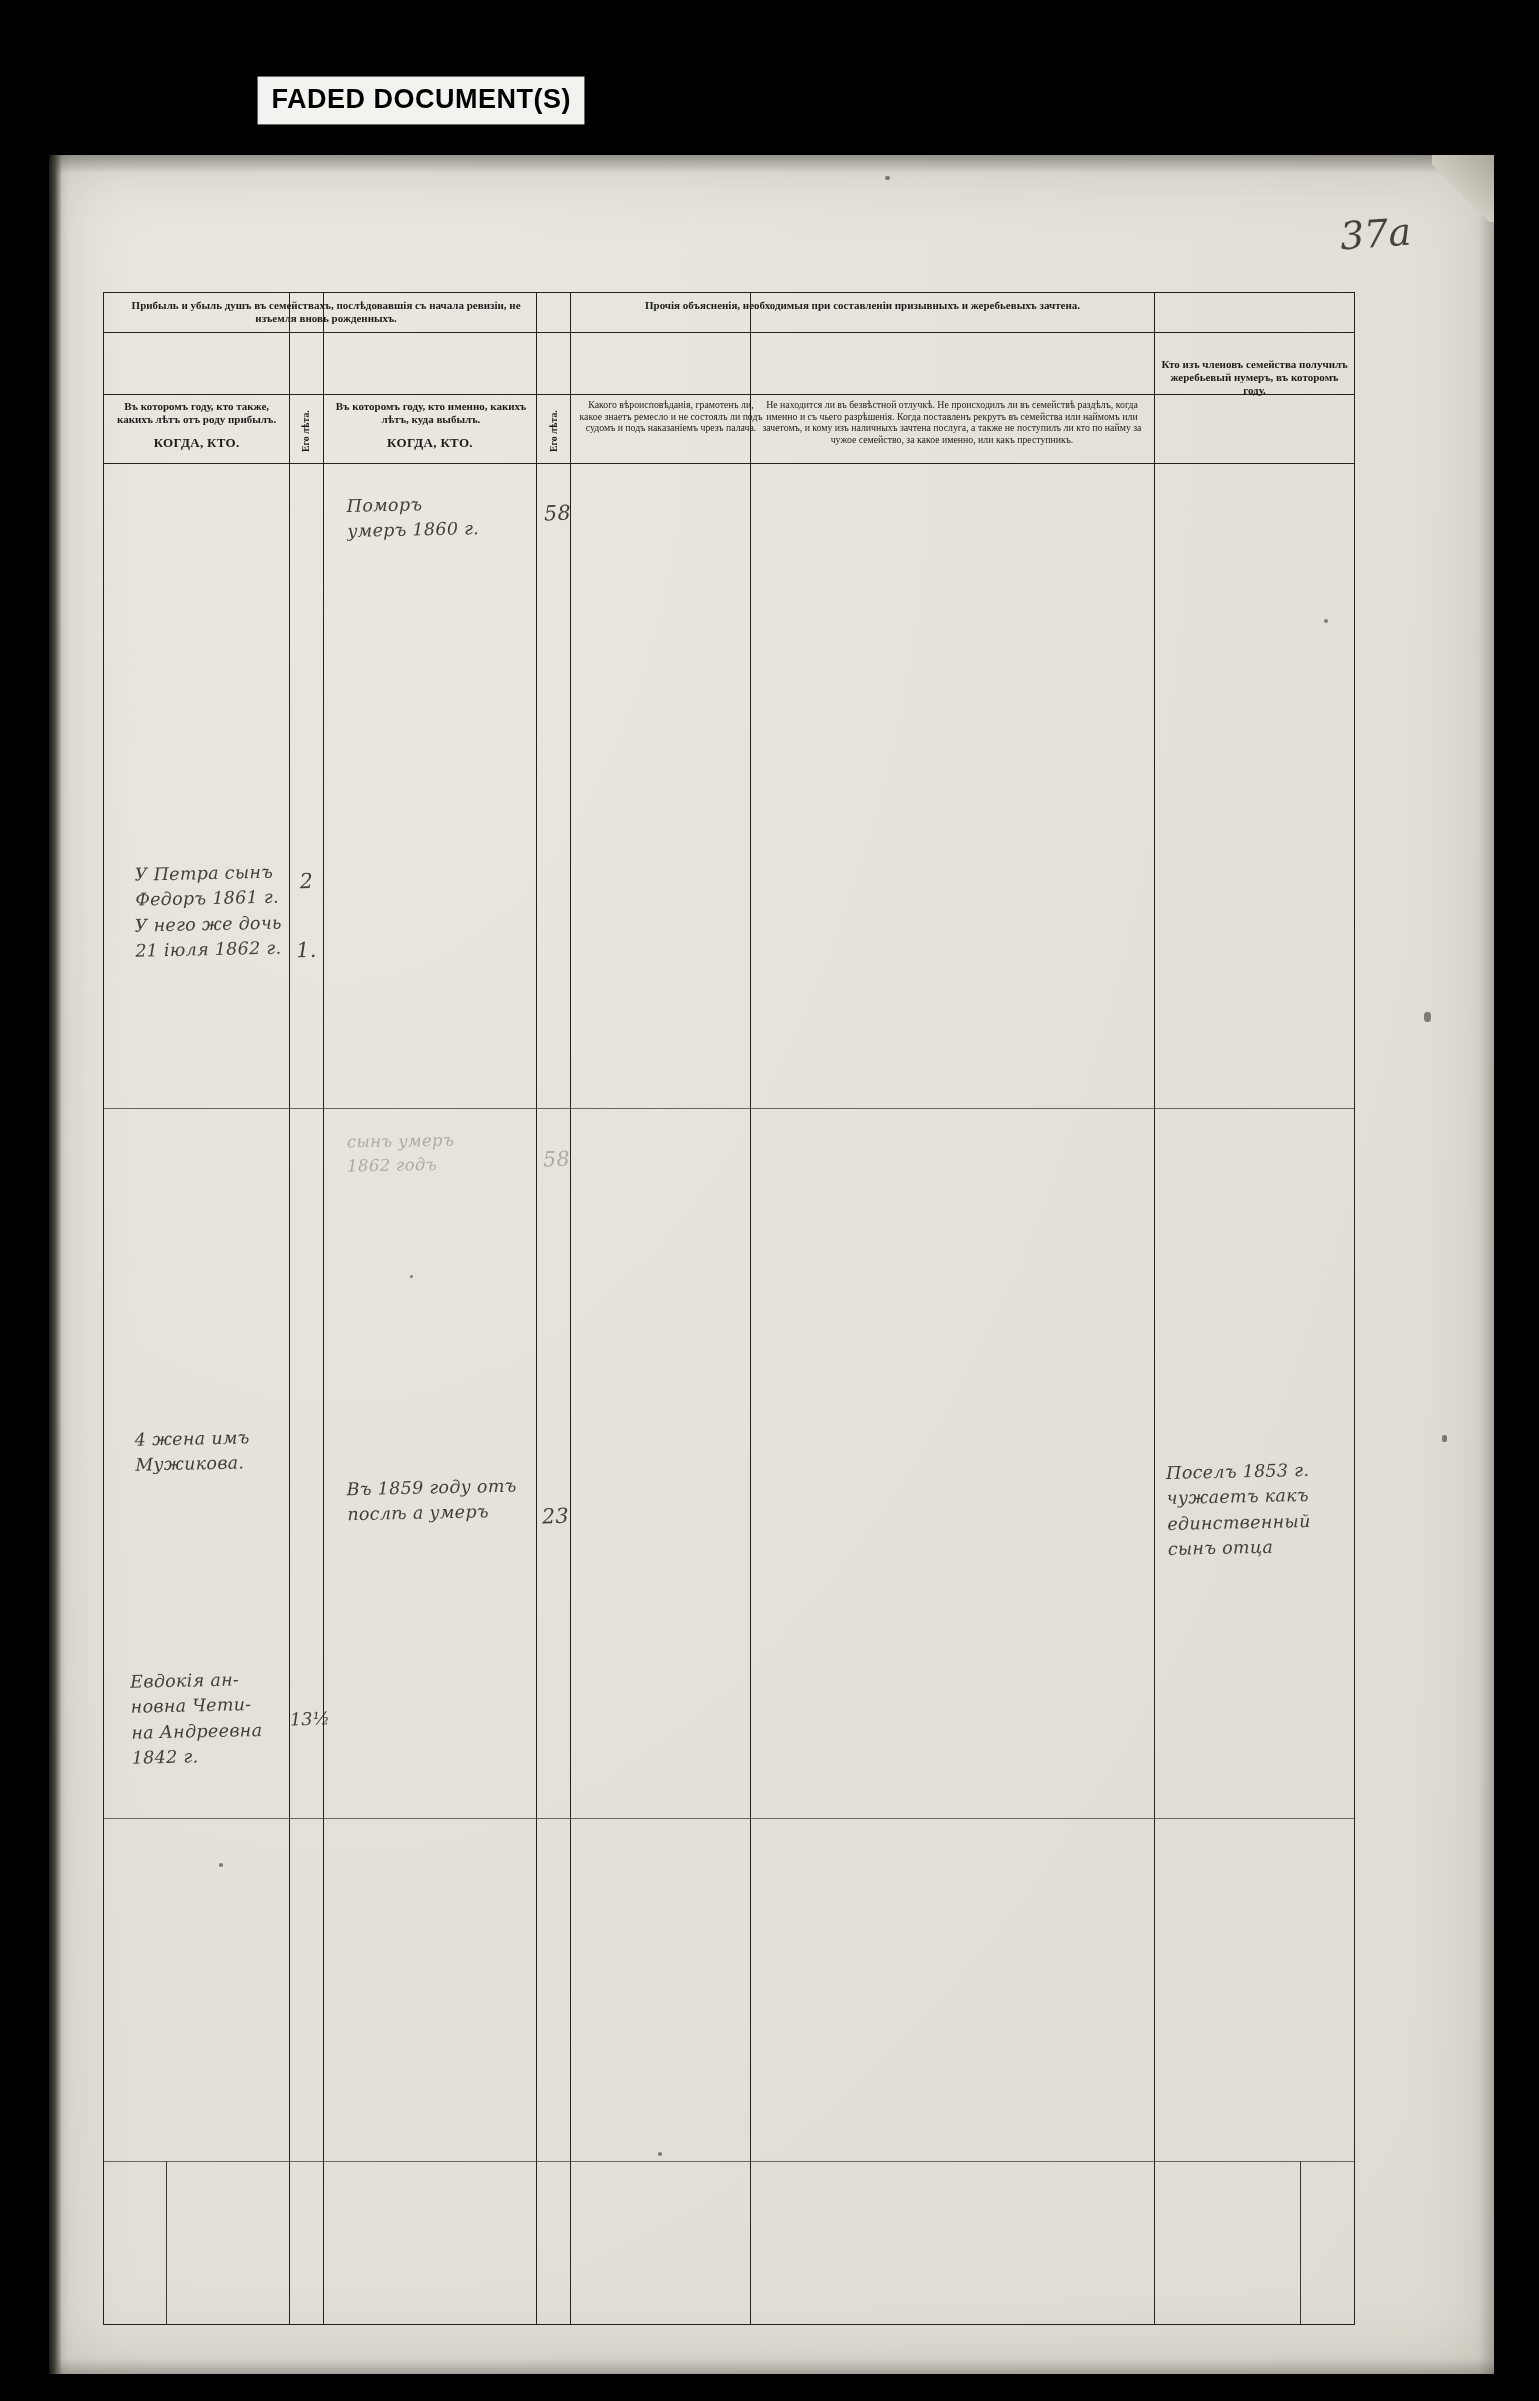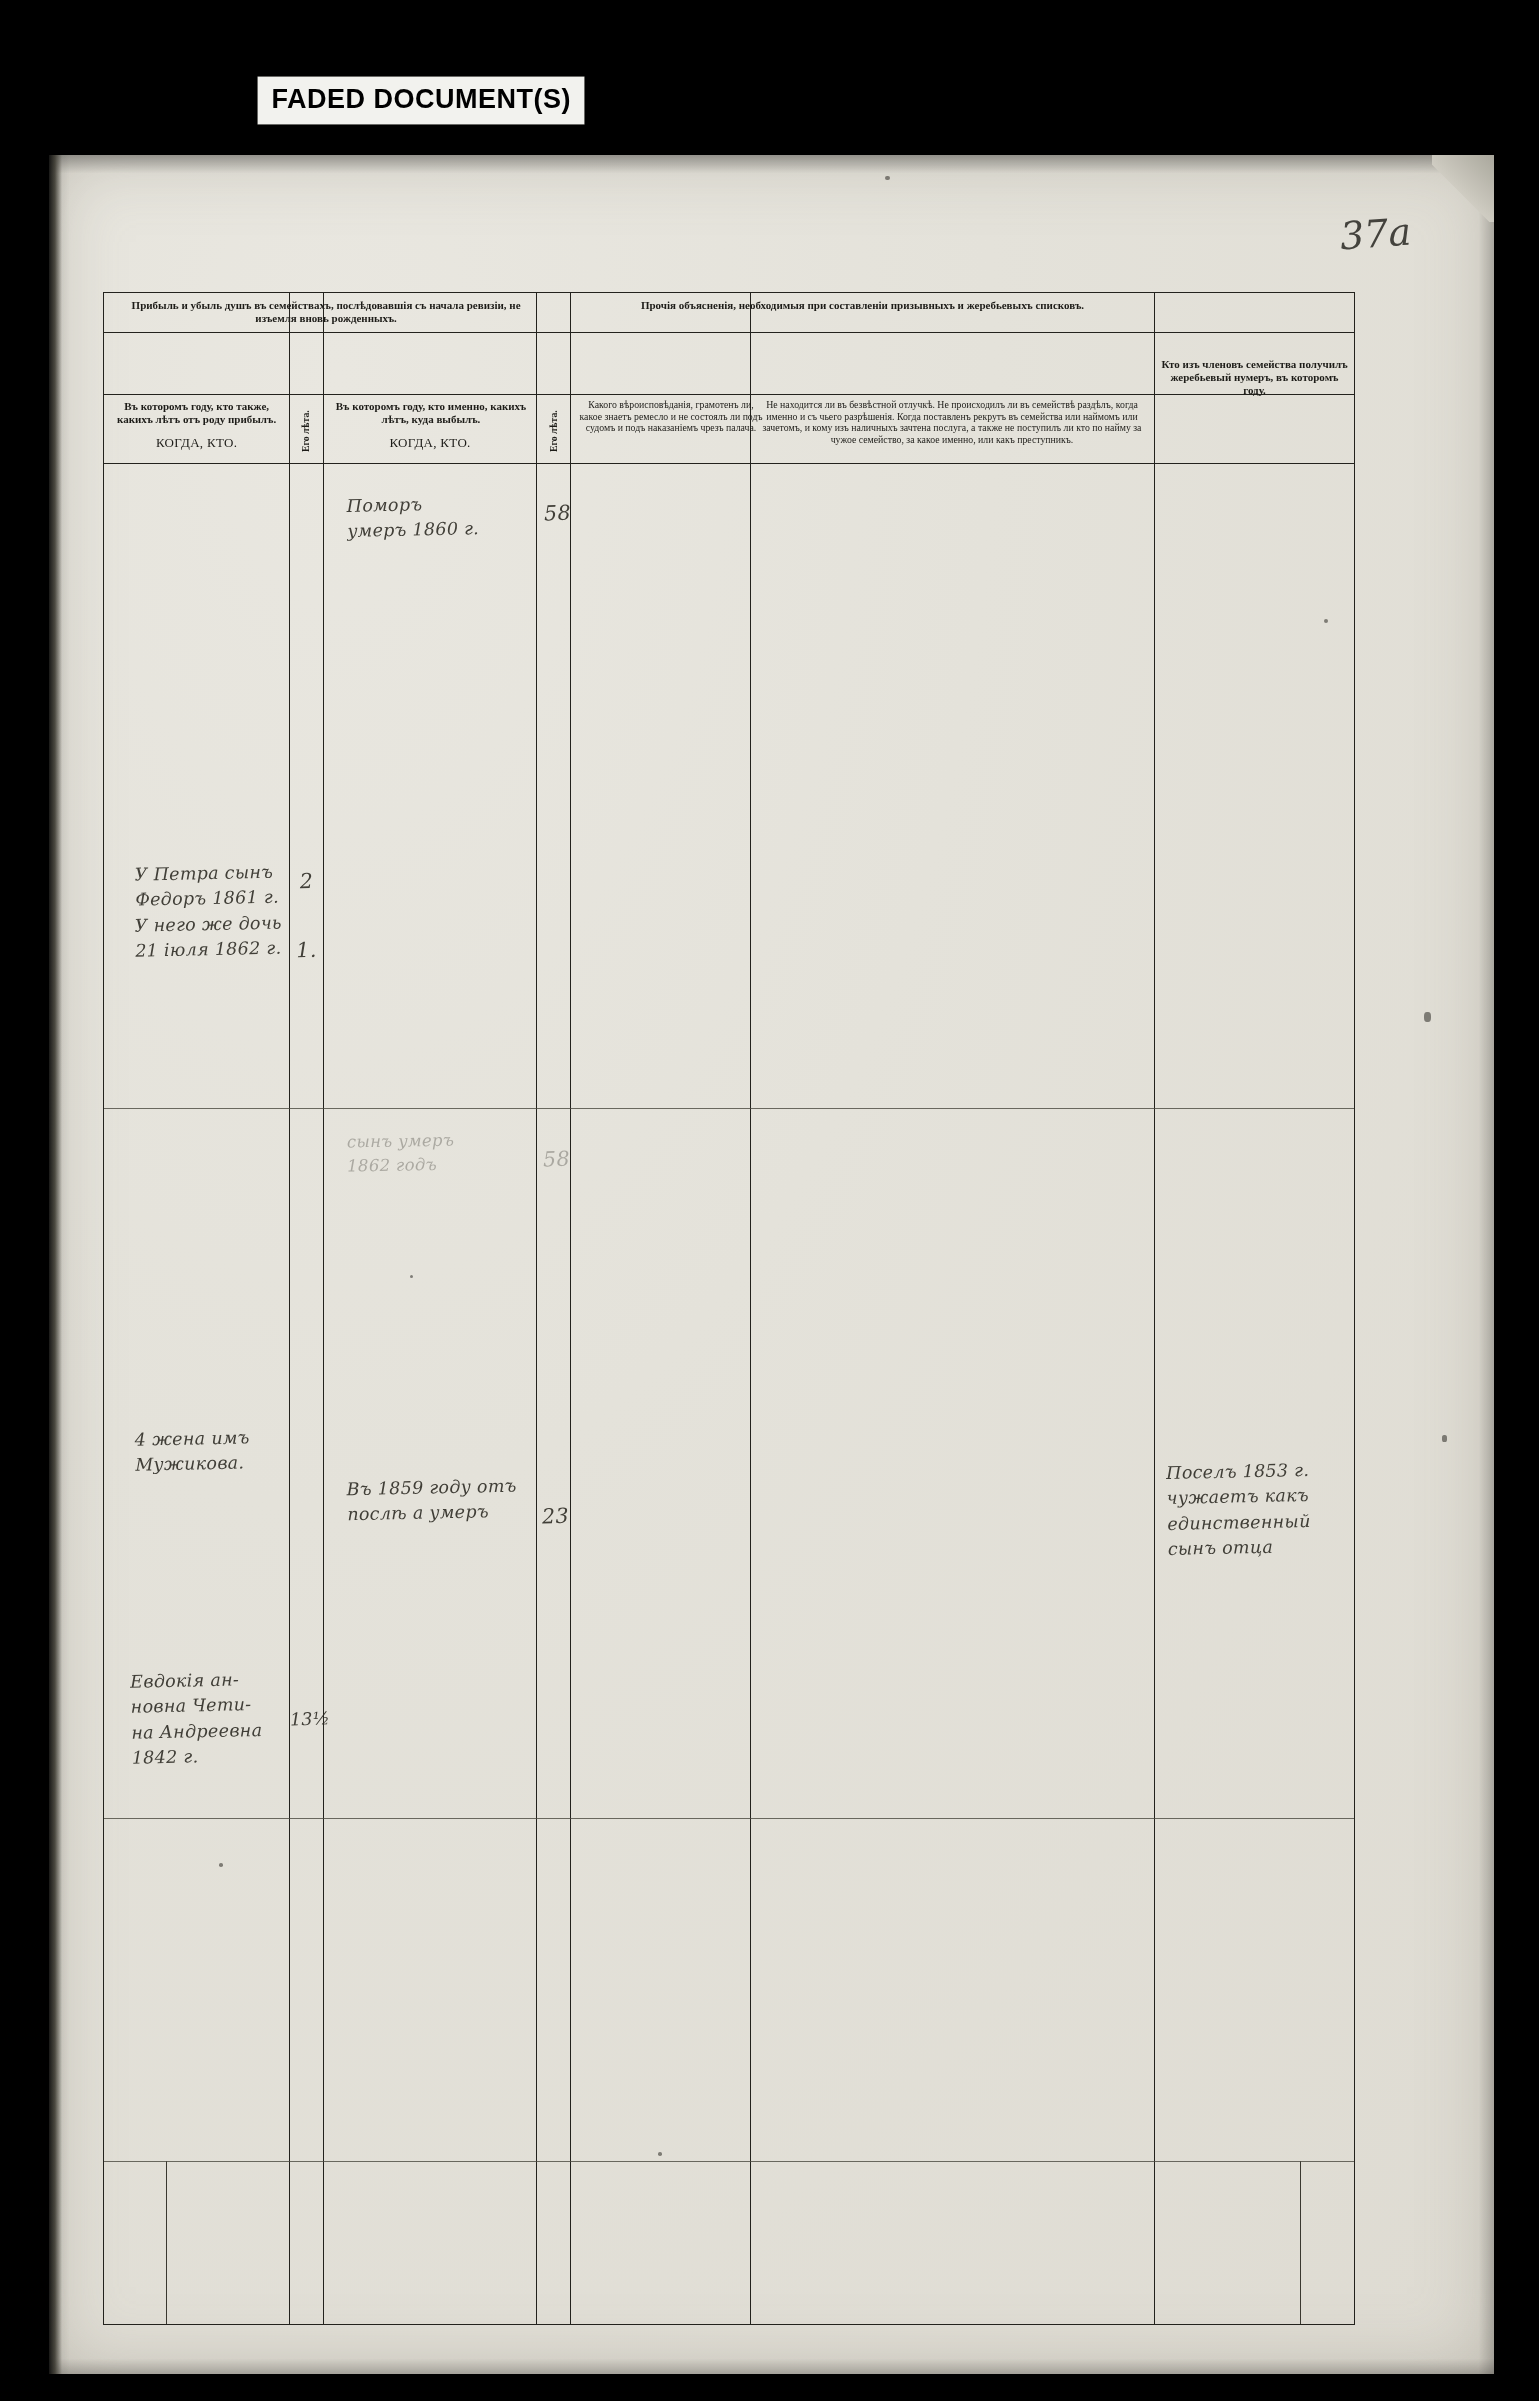--- a/index.html
+++ b/index.html
@@ -123,21 +123,21 @@
     box-sizing: border-box;
     padding: 3.1px 4.1px;
     text-align: center;
     font-family: "Liberation Serif", serif;
     color: #1d1c18;
     line-height: 1.22;
   }
   .hdr.b { font-weight: bold; }
   .hdr.small { font-size: 11px; line-height: 1.2; }
   .hdr.tiny  { font-size: 9.8px; line-height: 1.18; }
-  .hdr.caps  { font-weight: normal; letter-spacing: 0.3px; }
+  .hdr.caps  { font-weight: bold; letter-spacing: 0.3px; }
 
   .vert {
     position: absolute;
     box-sizing: border-box;
     font-size: 9.8px;
     font-weight: bold;
     color: #1d1c18;
     text-align: center;
     line-height: 1.15;
   }
@@ -192,21 +192,21 @@
 
     <div class="hline" style="top:39px;"></div>
     <div class="hline" style="top:101px;"></div>
     <div class="hline" style="top:170px;"></div>
     <div class="hline thin" style="top:815px;"></div>
     <div class="hline thin" style="top:1525px;"></div>
     <div class="hline thin" style="top:1868px;"></div>
 
     <div class="hdr b small" style="left:2.1px;top:3.1px;width:440px;height:34px;">Прибыль и убыль душъ въ семействахъ, послѣдовавшія съ начала ревизіи, не изъемля вновь рожденныхъ.</div>
 
-    <div class="hdr b small" style="left:468px;top:3.1px;width:581px;height:34px;">Прочія объясненія, необходимыя при составленіи призывныхъ и жеребьевыхъ списковъ.</div>
+    <div class="hdr b small" style="left:468px;top:3.1px;width:581px;height:34px;">Прочія объясненія, необходимыя при составленіи призывныхъ и жеребьевыхъ зачтена.</div>
 
     <div class="hdr b small" style="left:1053px;top:7.2px;width:195px;height:155px;display:flex;align-items:center;justify-content:center;">Кто изъ членовъ семейства получилъ жеребьевый нумеръ, въ которомъ году.</div>
 
     <div class="hdr b small" style="left:2.1px;top:104px;width:181px;height:62px;">Въ которомъ году, кто также, какихъ лѣтъ отъ роду прибылъ.</div>
 
     <div class="hdr b small" style="left:221px;top:104px;width:210px;height:62px;padding-left:6px;">Въ которомъ году, кто именно, какихъ лѣтъ, куда выбылъ.</div>
 
     <div class="hdr tiny" style="left:468px;top:103px;width:198px;height:66px;">Какого вѣроисповѣданія, грамотенъ ли, какое знаетъ ремесло и не состоялъ ли подъ судомъ и подъ наказаніемъ чрезъ палача.</div>
 
     <div class="hdr tiny" style="left:649px;top:103px;width:398px;height:66px;">Не находится ли въ безвѣстной отлучкѣ. Не происходилъ ли въ семействѣ раздѣлъ, когда именно и съ чьего разрѣшенія. Когда поставленъ рекрутъ въ семейства или наймомъ или зачетомъ, и кому изъ наличныхъ зачтена послуга, а также не поступилъ ли кто по найму за чужое семейство, за какое именно, или какъ преступникъ.</div>

